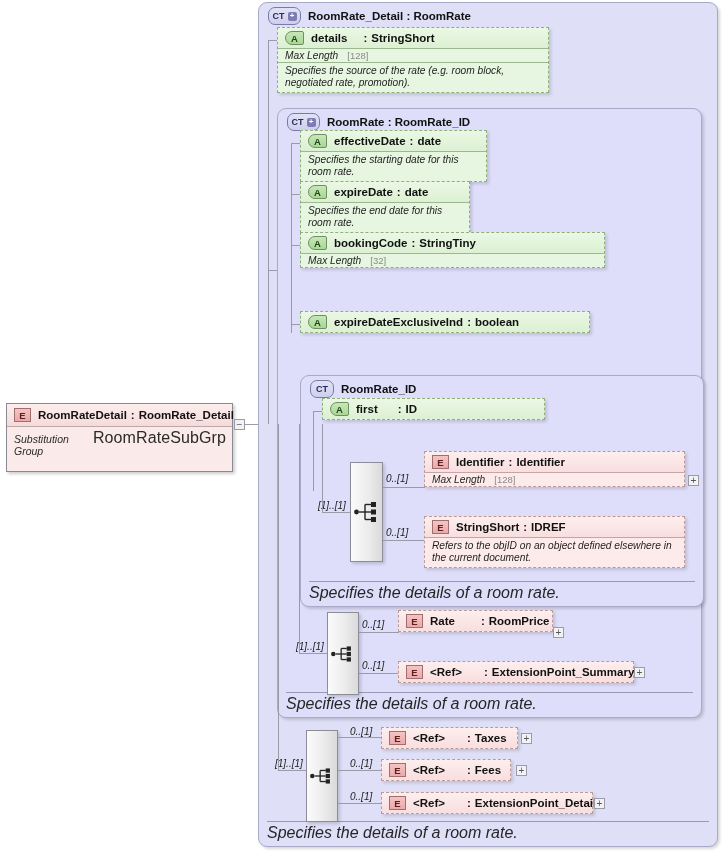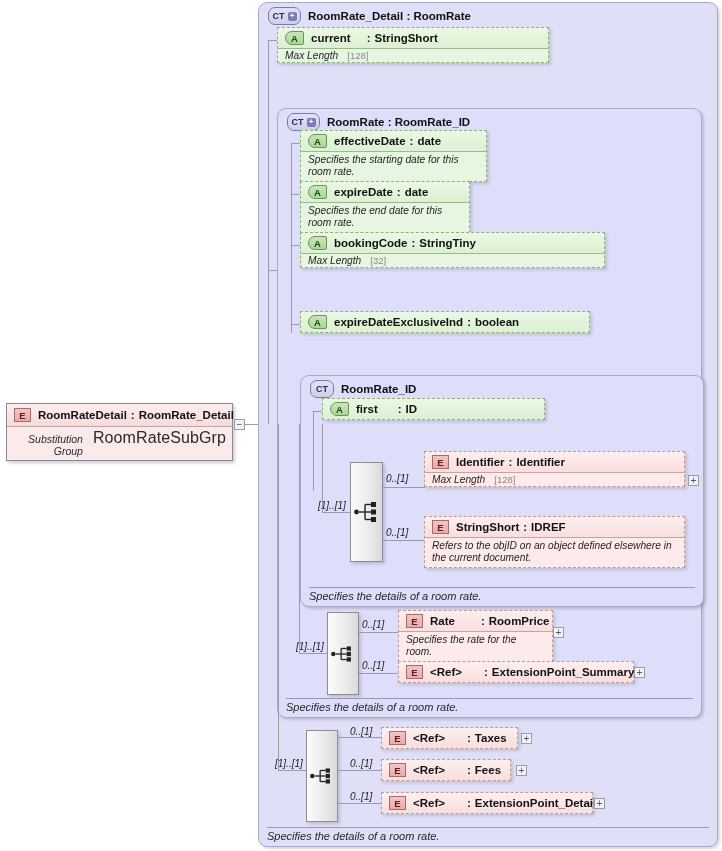--- a/index.html
+++ b/index.html
@@ -44,24 +44,23 @@
     box-shadow: 2px 2px 3px rgba(0,0,0,.20);
   }
   .rootbox .titlerow {
     display: flex; align-items: center;
     padding: 4px 6px 4px 7px;
     background: linear-gradient(to bottom,#fdeeee 0%, #f7dada 100%);
   }
   .rootbox .sub {
     border-top: 1px solid #b9a9a9;
     background: #fbeaea;
-    padding: 2px 6px 3px 7px;
+    padding: 2px 6px 14px 7px;
     display: flex; align-items: baseline; gap: 10px;
     font-size: 10.5px;
-    text-align: right;
   }
   .sub-label { font-style: italic; color: #2a2a2a; }
   .sub-value { color: #2a2a2a; font-family: "Liberation Sans", sans-serif; font-size: 16px; letter-spacing:.1px;}
 
   
   .ico {
     display: inline-flex; align-items: center; justify-content: center;
     width: 17px; height: 14px;
     font-size: 9.5px; font-weight: bold;
     color: #3a2020;
@@ -117,21 +116,21 @@
     display: flex; align-items: center;
     padding: 4px 0 0 9px;
   }
   .ct-title { font-weight: bold; font-size: 11.5px; color: #111; }
   .ct-footer {
     position: absolute;
     left: 8px; right: 8px; bottom: 4px;
     border-top: 1px solid #9a9ab5;
     padding-top: 2px;
     font-style: italic;
-    font-size: 11px;
+    font-size: 16px;
     color: #262626;
   }
 
   
   .attrbox {
     position: absolute;
     background: #e6f6e0;
     border: 1px dashed #8fae82;
     box-shadow: 2px 2px 3px rgba(0,0,0,.14);
   }
@@ -224,28 +223,29 @@
       <span class="sub-value">RoomRateSubGrp</span>
     </div>
   </div>
 
   <div class="toggle" style="left:234px; top:419px;">−</div>
   <div class="hline" style="left:245px; top:424px; width:13px;"></div>
 
   <div class="attrbox" style="left:277px; top:27px; width:272px;">
     <div class="hd">
       <span class="ico ico-a">A</span>
-      <span class="el-name">current</span>
+      <span class="el-name">details</span>
       <span class="el-type" style="margin:0 4px 0 16px;">:</span>
       <span class="el-type">StringShort</span>
     </div>
     <div class="facet">
       <span class="facet-label">Max Length</span>
       <span class="facet-val">[128]</span>
     </div>
+    <div class="doc">Specifies the source of the rate (e.g. room block, negotiated rate, promotion).</div>
   </div>
 
   <div class="ctpanel abs" style="left:277px; top:108px; width:425px; height:610px;">
     <div class="ct-head">
       <span class="ico ico-ct plus">
         <span>CT</span>
           <span class="ctplus">+</span>
       </span>
       <span class="ct-title">RoomRate : RoomRate_ID</span>
     </div>
@@ -383,21 +383,20 @@
   <div class="card" style="left:362px; top:619px;">0..[1]</div>
   <div class="card" style="left:362px; top:660px;">0..[1]</div>
 
   <div class="elbox" style="left:398px; top:610px; width:155px;">
     <div class="hd">
       <span class="ico ico-e">E</span>
       <span class="el-name">Rate</span>
       <span class="el-type" style="margin:0 4px 0 26px;">:</span>
       <span class="el-type">RoomPrice</span>
     </div>
-    <div class="doc">Specifies the rate for the room.</div>
   </div>
   <div class="toggle" style="left:553px; top:627px;">+</div>
 
   <div class="elbox" style="left:398px; top:661px; width:236px;">
     <div class="hd">
       <span class="ico ico-e">E</span>
       <span class="el-name">&lt;Ref&gt;</span>
       <span class="el-type" style="margin:0 4px 0 22px;">:</span>
       <span class="el-type">ExtensionPoint_Summary</span>
     </div>

